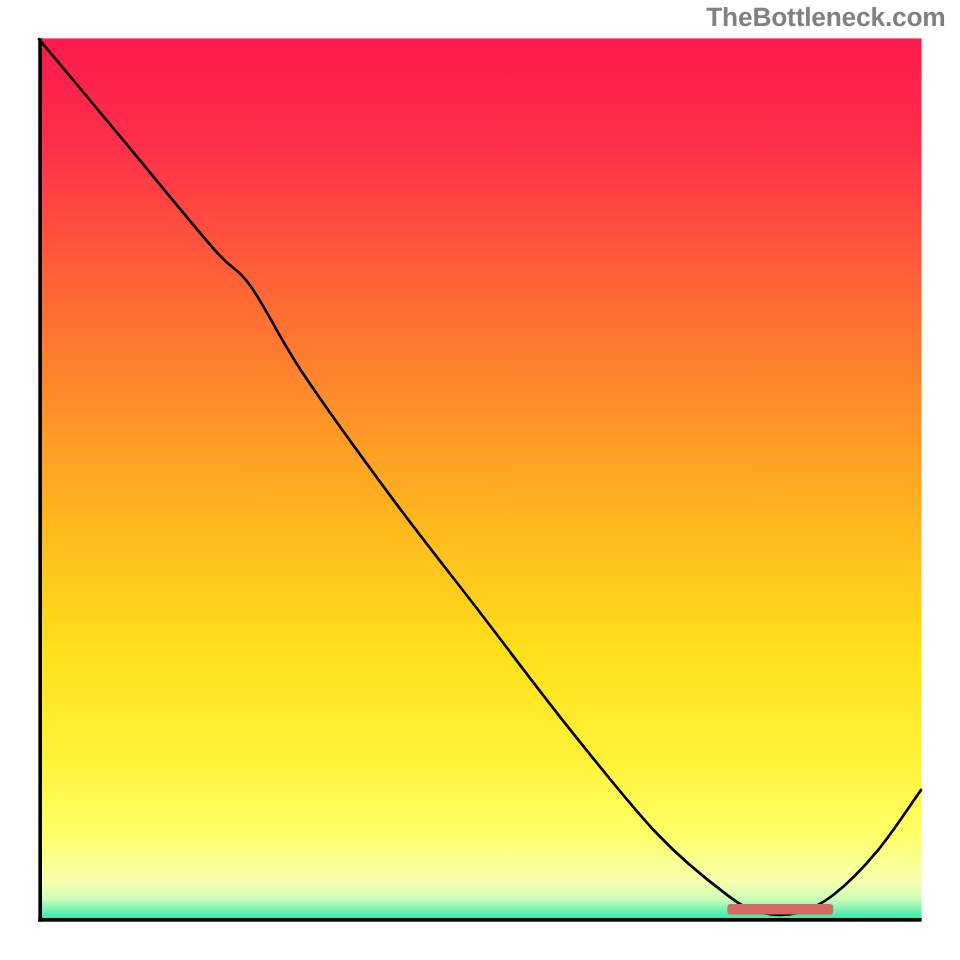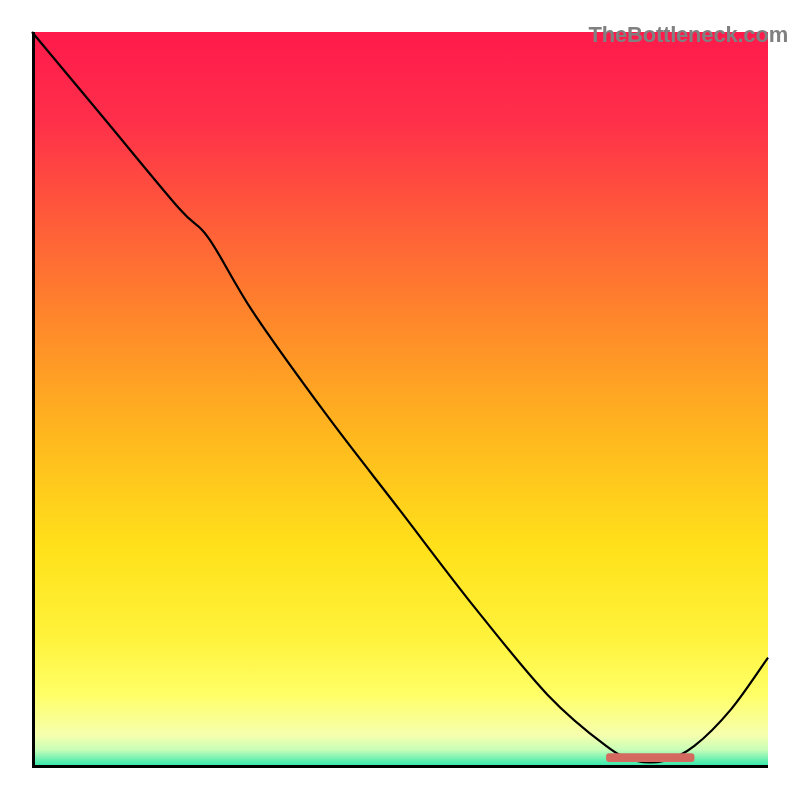--- a/index.html
+++ b/index.html
@@ -18,21 +18,20 @@
   }
   .watermark {
     position: absolute;
     top: 2px;
     right: 12px;
     color: #808080;
     font-size: 22px;
     font-weight: bold;
     letter-spacing: -0.2px;
     z-index: 50;
-    margin-top: 20px;
   }
   .plot-frame {
     position: absolute;
     left: 32px;
     top: 32px;
     width: 736px;
     height: 736px;
   }
   .axis-line {
     position: absolute;

